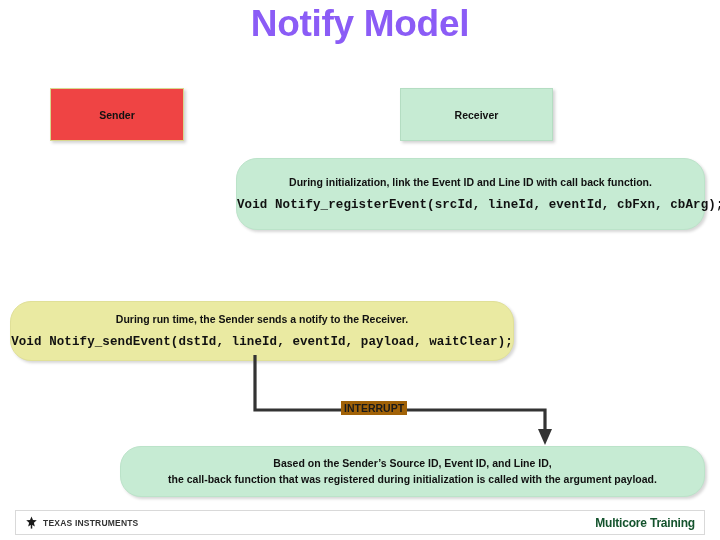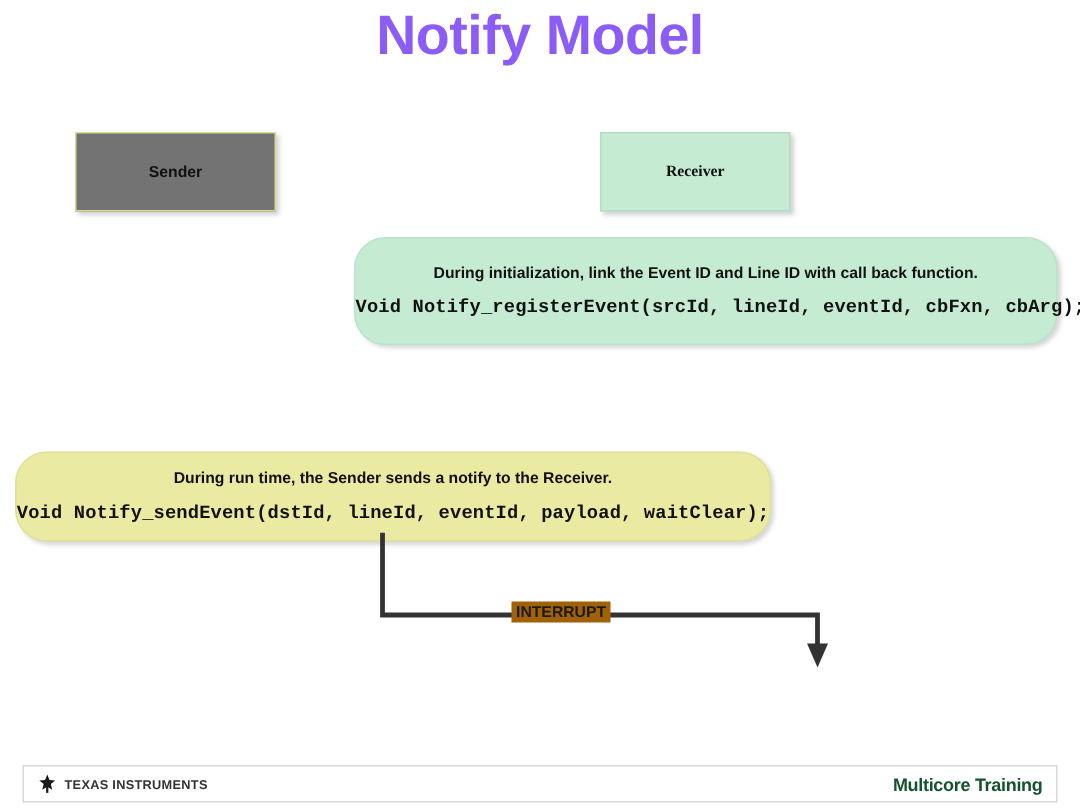--- a/index.html
+++ b/index.html
@@ -38,30 +38,30 @@
     box-sizing: border-box;
     display: flex;
     align-items: center;
     justify-content: center;
     font-size: 10.5px;
     font-weight: bold;
     color: #111111;
     box-shadow: 2px 2px 3px rgba(0,0,0,0.18);
   }
   .box-yellow {
-    background: #737373;
+    background: #ef4444;
     border: 1px solid #d8d890;
   }
   .box-green {
     background: #c6ebd3;
     border: 1px solid #b4ddc2;
   }
 
   #sender-box   { left: 50px;  top: 88px; width: 134px; height: 53px; }
-  #receiver-box { left: 400px; top: 88px; width: 127px; height: 53px; font-family: Liberation Serif, serif; }
+  #receiver-box { left: 400px; top: 88px; width: 153px; height: 53px; }
 
   
   .callout {
     position: absolute;
     box-sizing: border-box;
     box-shadow: 2px 2px 3px rgba(0,0,0,0.16);
     display: flex;
     flex-direction: column;
     justify-content: center;
     border-radius: 21px;
@@ -182,20 +182,24 @@
     <div class="callout-head">During run time, the Sender sends a notify to the Receiver.</div>
     <div class="callout-code">Void Notify_sendEvent(dstId, lineId, eventId, payload, waitClear);</div>
   </div>
 
   <svg id="interrupt-connector" viewBox="0 0 320 90">
     <polyline points="15,0 15,55 305,55 305,76" fill="none" stroke="#333333" stroke-width="3.2"></polyline>
     <polygon points="298,74 312,74 305,90" fill="#333333"></polygon>
   </svg>
   <div id="interrupt-label">INTERRUPT</div>
 
+  <div class="callout" id="result-callout">
+    <div class="callout-head">Based on the Sender’s Source ID, Event ID, and Line ID,</div>
+    <div class="callout-head">the call-back function that was registered during initialization is called with the argument payload.</div>
+  </div>
 
   <div id="footer-bar">
     <div id="footer-left">
       <svg width="13" height="13" viewBox="0 0 32 32">
         <path d="M16 1 L19.6 9.8 L29 10.5 L21.9 16.6 L24.2 25.8 L16 20.8 L7.8 25.8 L10.1 16.6 L3 10.5 L12.4 9.8 Z" fill="#1a1a1a"></path>
         <rect x="14.2" y="18" width="3.6" height="13" fill="#1a1a1a"></rect>
       </svg>
       <span id="ti-wordmark">Texas Instruments</span>
     </div>
     <div id="footer-right">Multicore Training</div>

